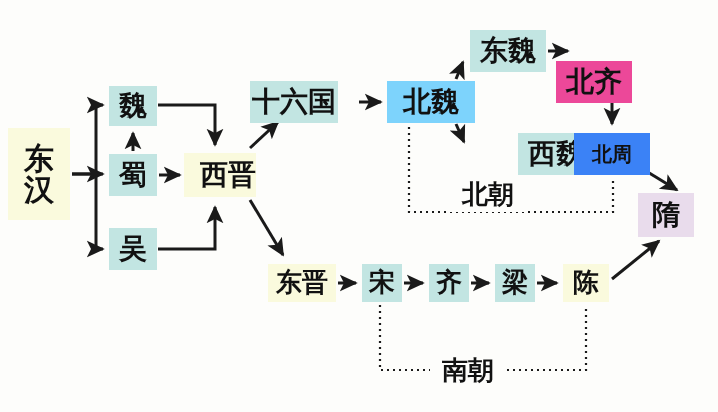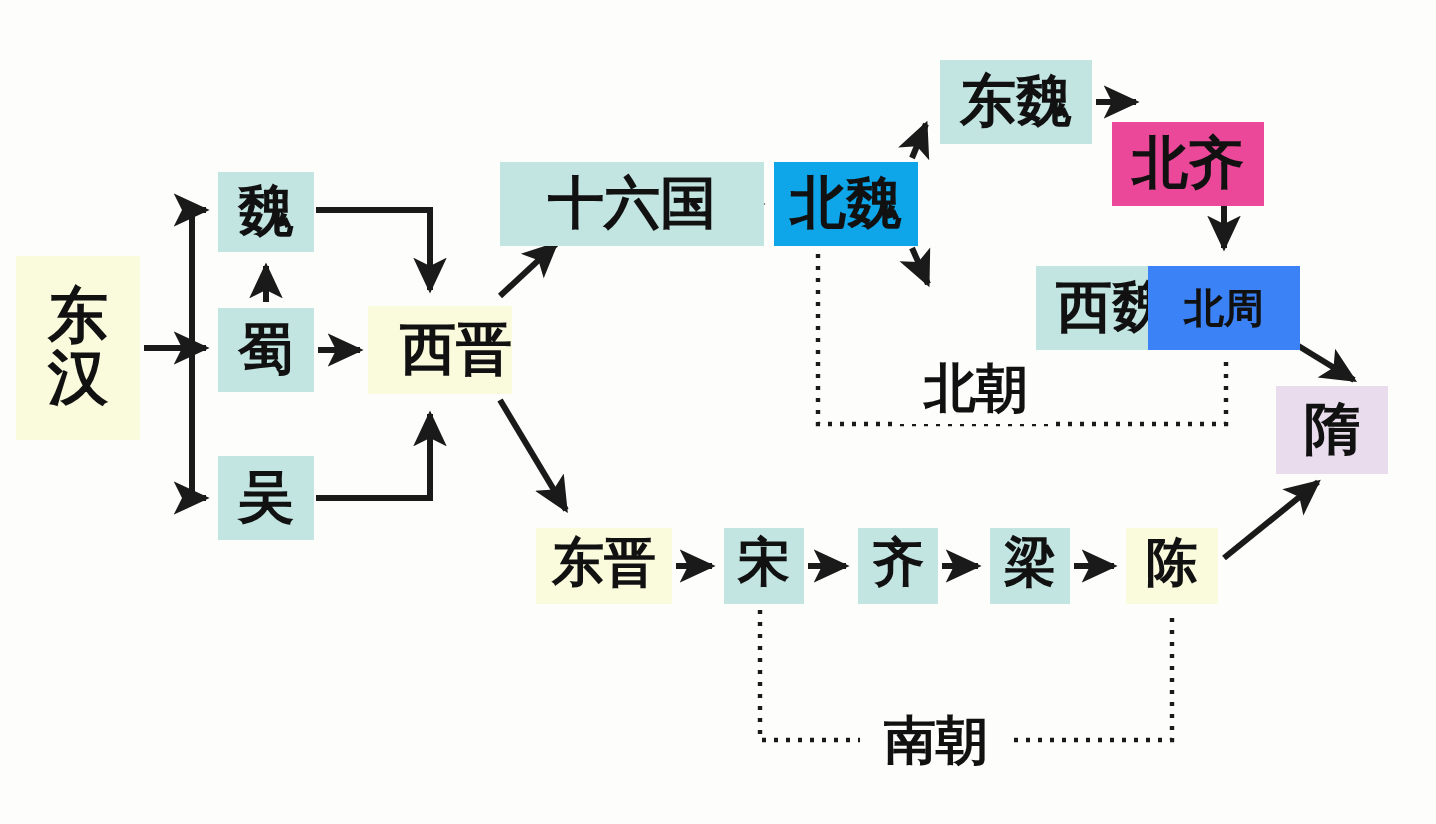--- a/index.html
+++ b/index.html
@@ -60,24 +60,24 @@
       </div>
       <div class="node" style="left: 109px; top: 154px; width: 48px; height: 42px; background: rgb(194, 229, 226); font-size: 28px;">
         <span>蜀</span>
       </div>
       <div class="node" style="left: 109px; top: 228px; width: 48px; height: 42px; background: rgb(194, 229, 226); font-size: 28px;">
         <span>吴</span>
       </div>
       <div class="node" style="left: 184px; top: 153px; width: 72px; height: 44px; background: rgb(250, 250, 221); font-size: 28px; justify-content: flex-end;">
         <span>西晋</span>
       </div>
-      <div class="node" style="left: 250px; top: 81px; width: 132px; height: 42px; background: rgb(194, 229, 226); font-size: 28px;">
+      <div class="node" style="left: 250px; top: 81px; width: 88px; height: 42px; background: rgb(194, 229, 226); font-size: 28px;">
         <span>十六国</span>
       </div>
-      <div class="node" style="left: 387px; top: 81px; width: 72px; height: 42px; background: #0ea5e9; font-size: 28px;">
+      <div class="node" style="left: 387px; top: 81px; width: 88px; height: 42px; background: #7dd3fc; font-size: 28px;">
         <span>北魏</span>
       </div>
       <div class="node" style="left: 470px; top: 30px; width: 76px; height: 42px; background: rgb(194, 229, 226); font-size: 28px;">
         <span>东魏</span>
       </div>
       <div class="node" style="left: 556px; top: 30px; width: 76px; height: 42px; background: #ec4899; font-size: 28px; margin-top: 31px;">
         <span>北齐</span>
       </div>
       <div class="node" style="left: 470px; top: 133px; width: 76px; height: 42px; background: rgb(194, 229, 226); font-size: 28px; margin-left: 48px;">
         <span>西魏</span>

